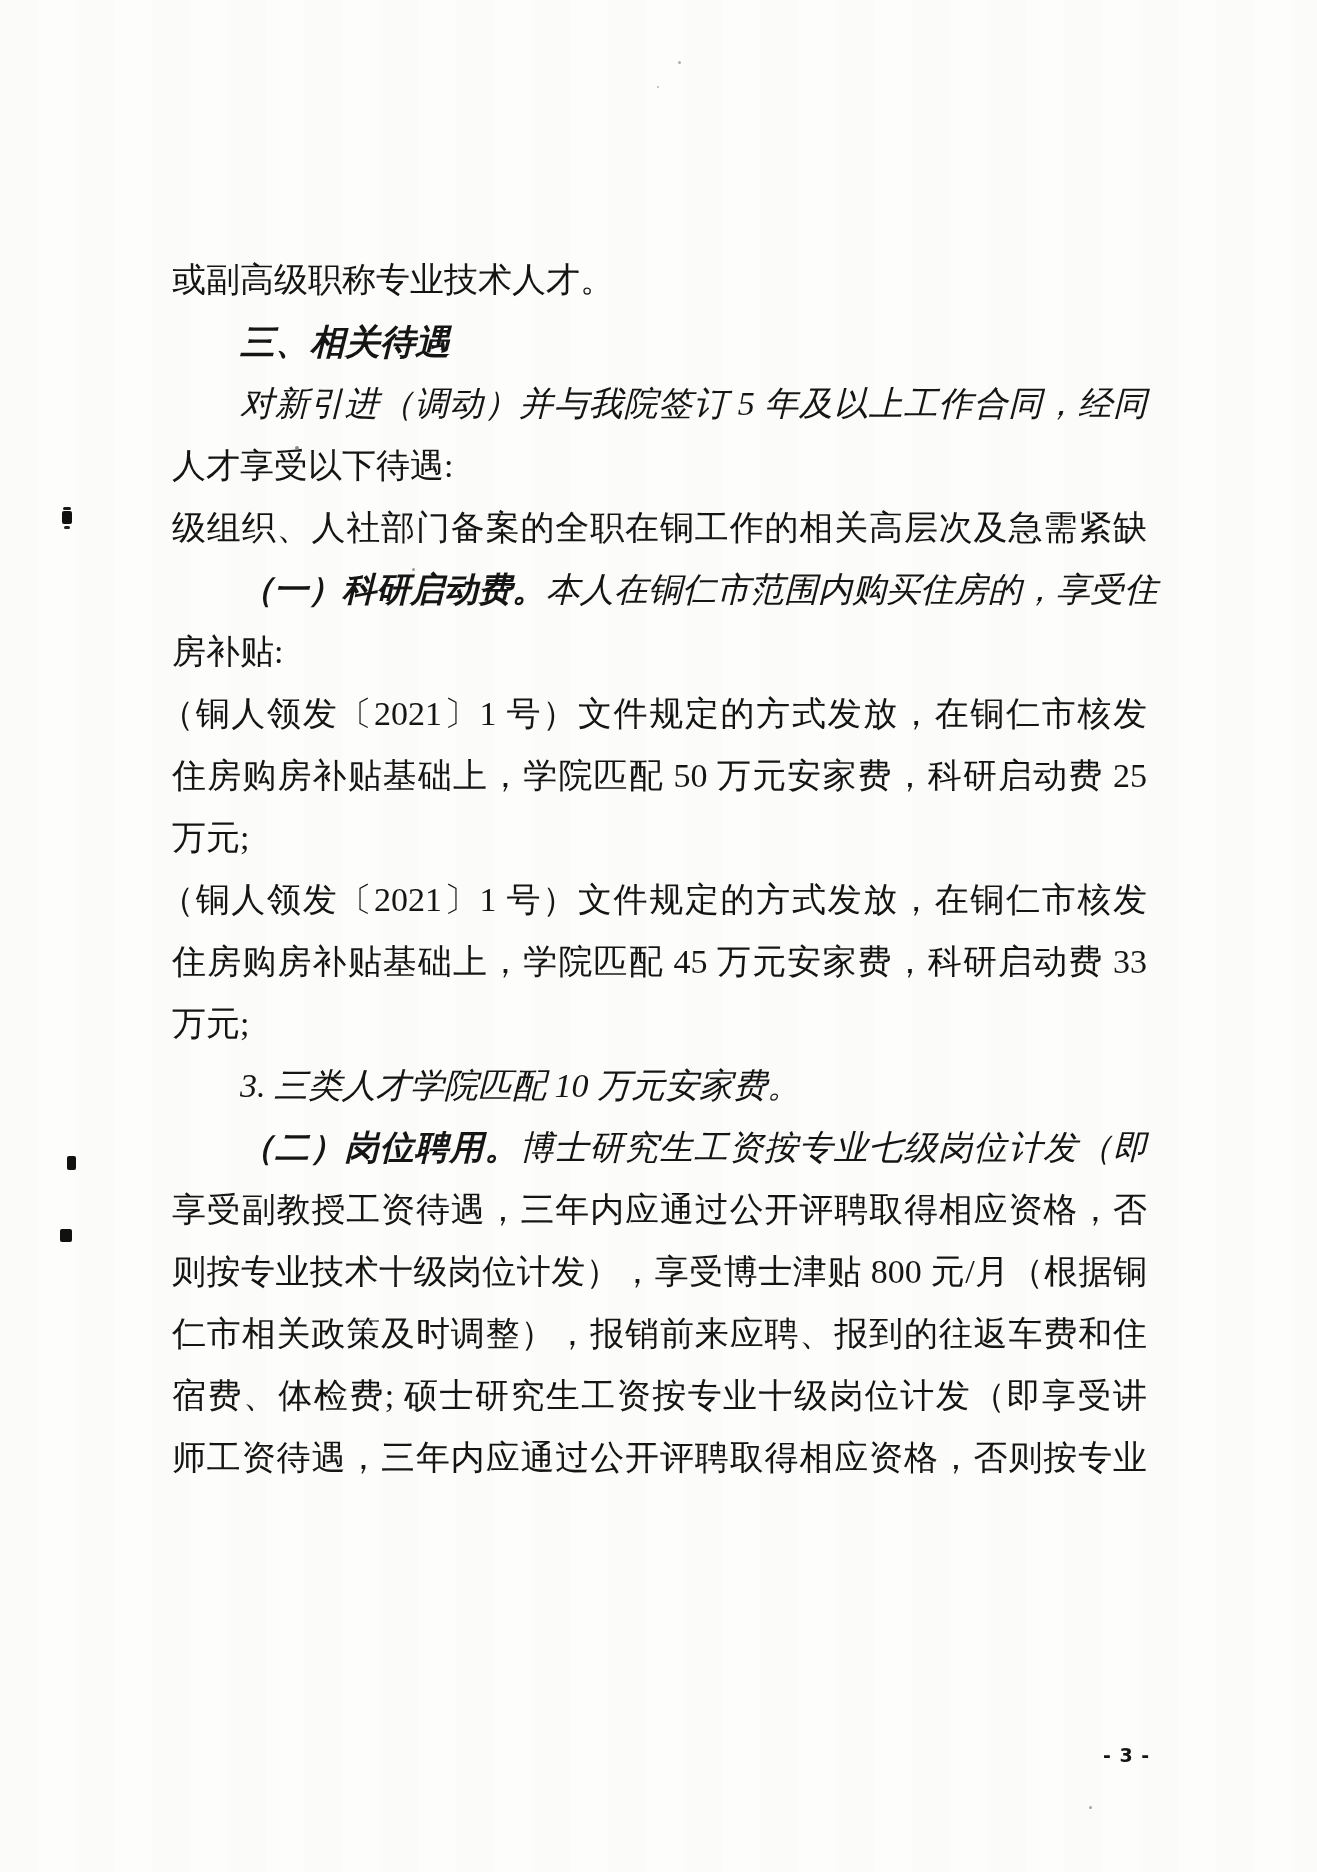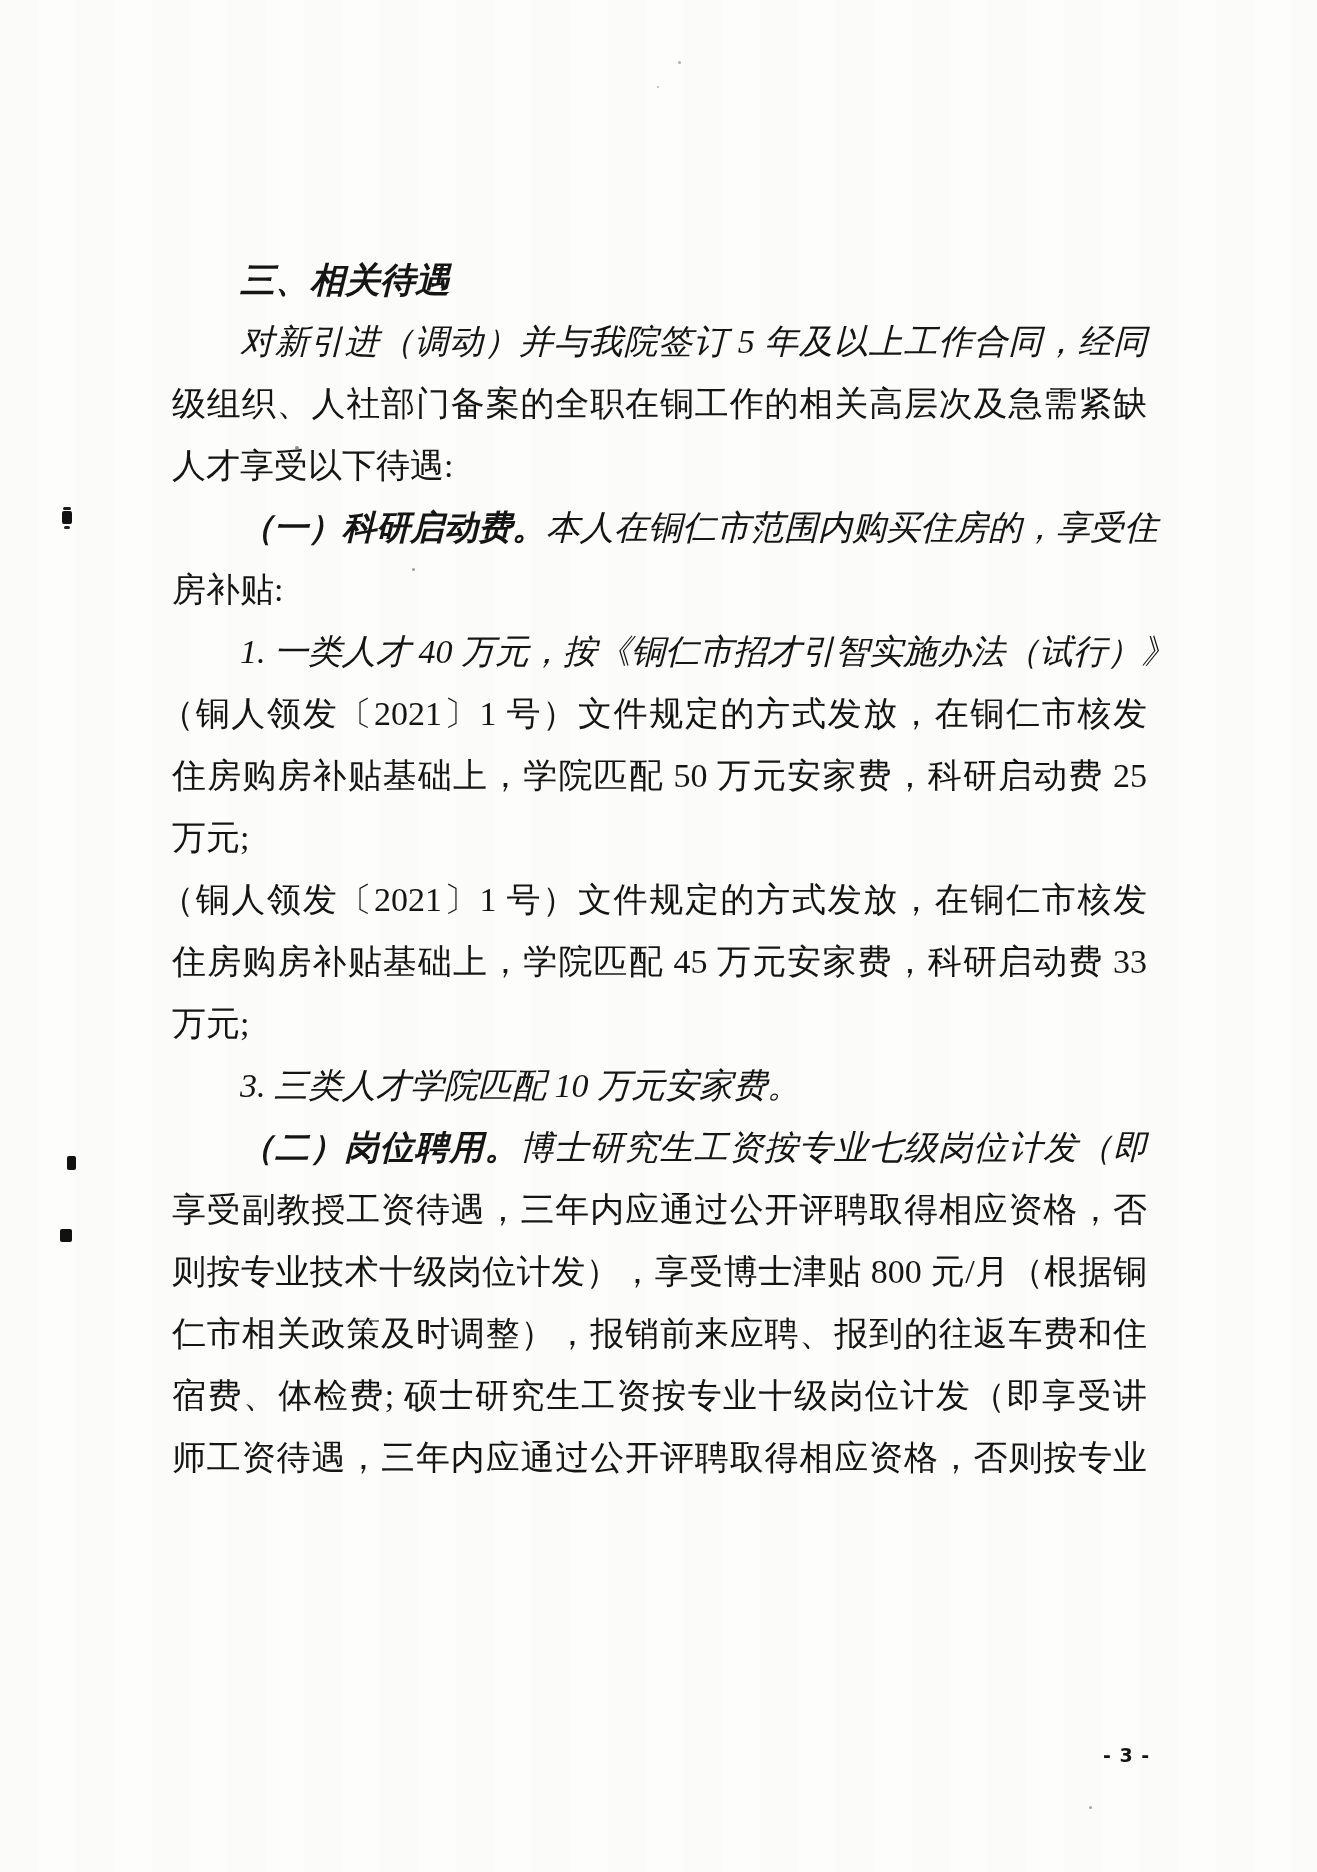--- a/index.html
+++ b/index.html
@@ -57,27 +57,27 @@
   .speck {
     position: absolute;
     border-radius: 2px;
   }
 </style>
 </head>
 <body>
 
 <div class="page">
   <div class="content" id="doc-content">
+      <div class="line"><span>或副高级职称专业技术人才。</span></div>
       <div class="line heading indent"><span class="b">三、相关待遇</span></div>
       <div class="line indent justify"><span>对新引进（调动）并与我院签订 5 年及以上工作合同，经同</span></div>
+      <div class="line"><span>人才享受以下待遇:</span></div>
       <div class="line justify"><span>级组织、人社部门备案的全职在铜工作的相关高层次及急需紧缺</span></div>
-      <div class="line"><span>人才享受以下待遇:</span></div>
       <div class="line indent justify"><span class="b">（一）科研启动费。</span><span>本人在铜仁市范围内购买住房的，享受住</span></div>
       <div class="line"><span>房补贴:</span></div>
-      <div class="line indent justify"><span>1. 一类人才 40 万元，按《铜仁市招才引智实施办法（试行）》</span></div>
       <div class="line hang justify"><span>（铜人领发〔2021〕1 号）文件规定的方式发放，在铜仁市核发</span></div>
       <div class="line justify"><span>住房购房补贴基础上，学院匹配 50 万元安家费，科研启动费 25</span></div>
       <div class="line"><span>万元;</span></div>
       <div class="line hang justify"><span>（铜人领发〔2021〕1 号）文件规定的方式发放，在铜仁市核发</span></div>
       <div class="line justify"><span>住房购房补贴基础上，学院匹配 45 万元安家费，科研启动费 33</span></div>
       <div class="line"><span>万元;</span></div>
       <div class="line indent"><span>3. 三类人才学院匹配 10 万元安家费。</span></div>
       <div class="line indent justify"><span class="b">（二）岗位聘用。</span><span>博士研究生工资按专业七级岗位计发（即</span></div>
       <div class="line justify"><span>享受副教授工资待遇，三年内应通过公开评聘取得相应资格，否</span></div>
       <div class="line justify"><span>则按专业技术十级岗位计发），享受博士津贴 800 元/月（根据铜</span></div>

